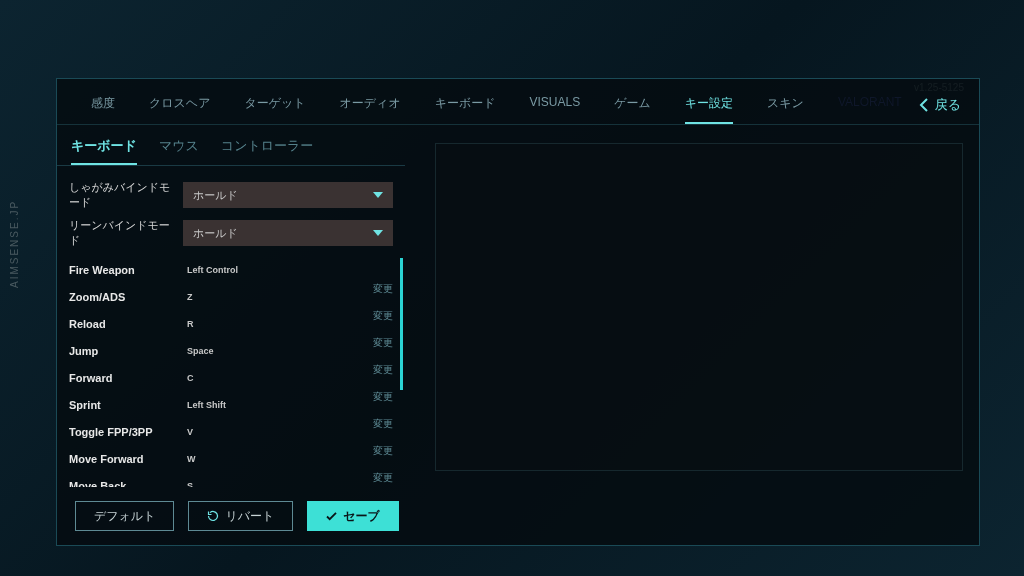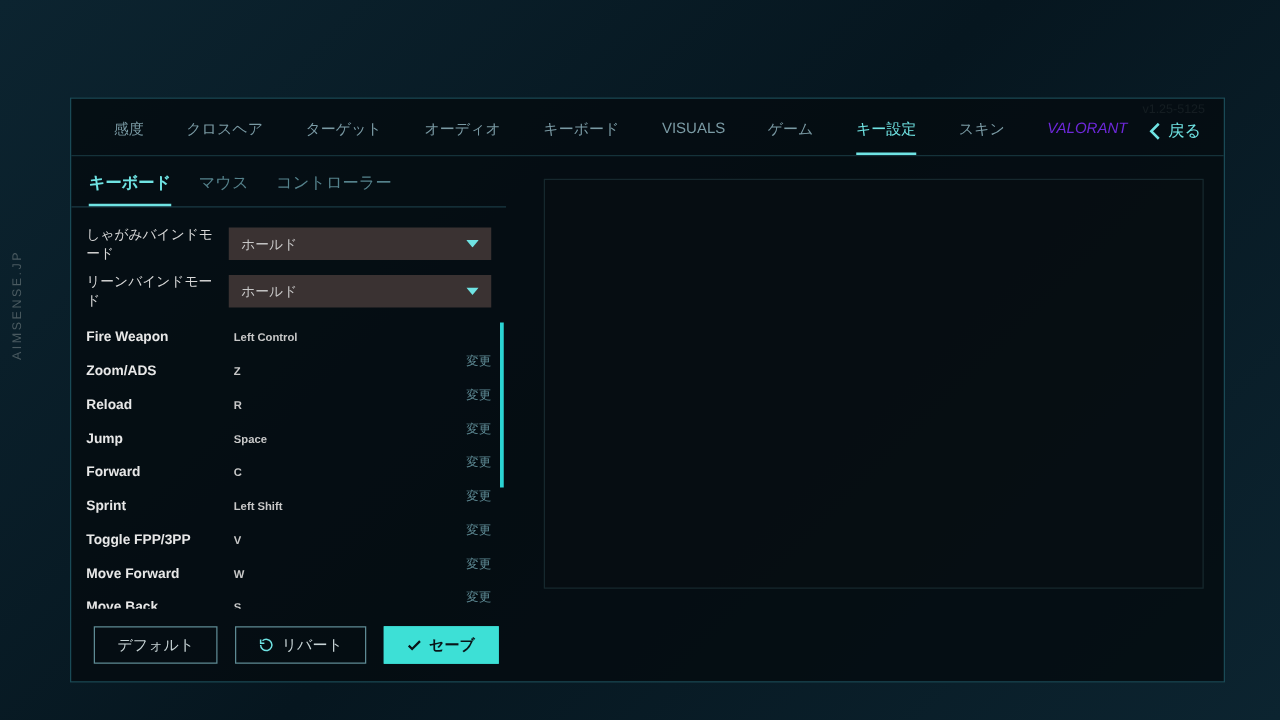--- a/index.html
+++ b/index.html
@@ -28,21 +28,21 @@
     display: flex; align-items: center; padding: 16px 18px 0 18px;
     border-bottom: 1px solid #15323a;
   }
   .main-tabs { display: flex; gap: 18px; flex: 1; }
   .main-tab {
     color: #7a9aa4; font-size: 12px; padding-bottom: 10px; cursor: pointer;
     white-space: nowrap;
     margin-left: 16px;
   }
   .main-tab.active { color: #6fe3e3; border-bottom: 2px solid #6fe3e3; }
-  .main-tab.brand { color: #6d28d9; font-style: italic; }
+  .main-tab.brand { color: #0f172a; }
   .back-btn {
     display: flex; align-items: center; gap: 6px;
     color: #6fe3e3; font-size: 13px; cursor: pointer; padding-bottom: 10px;
   }
   .back-btn svg { width: 10px; height: 14px; }
 
   .content { display: flex; flex: 1; overflow: hidden; }
 
   .left-col {
     width: 348px; display: flex; flex-direction: column;

